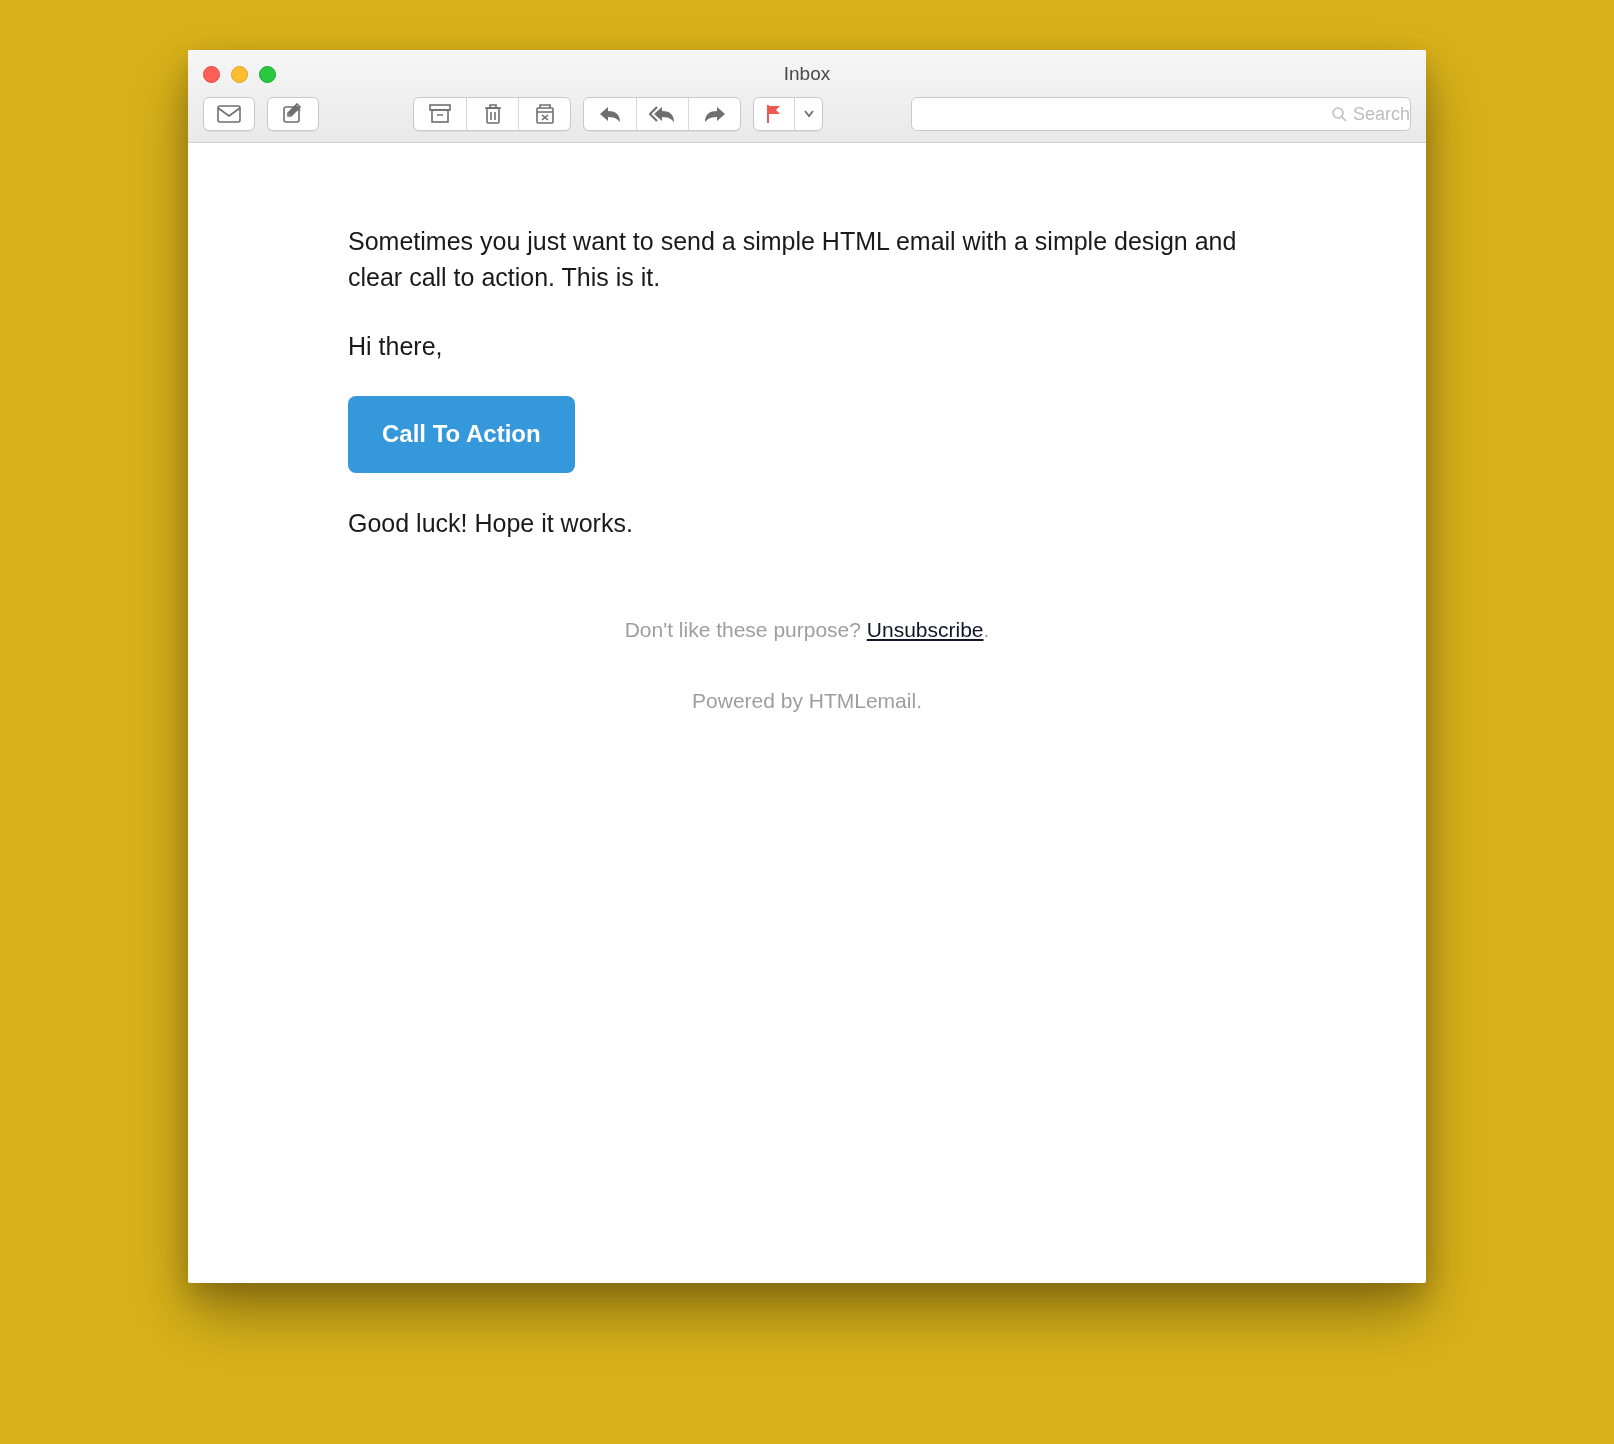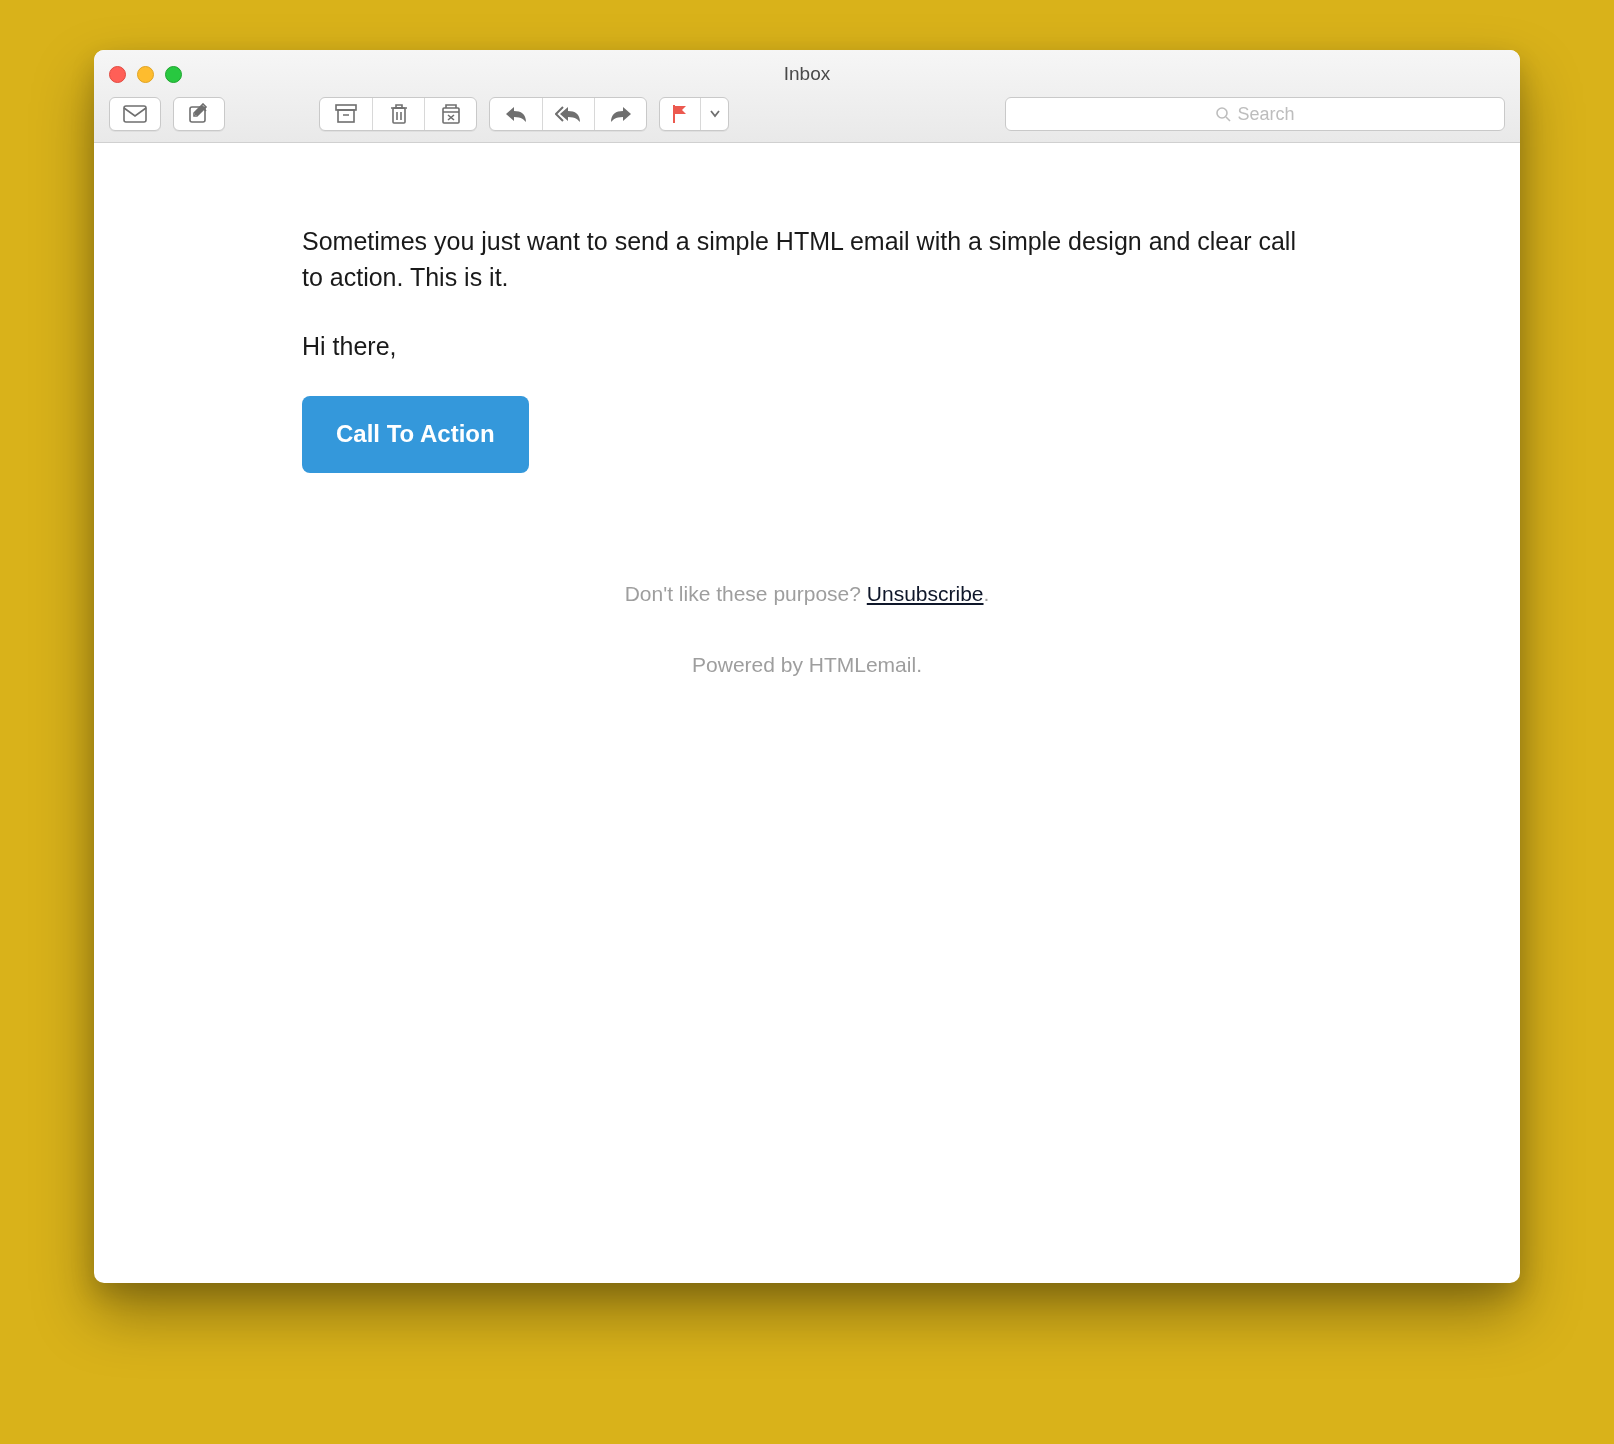--- a/index.html
+++ b/index.html
@@ -7,23 +7,23 @@
       background: #d9b21a;
       font-family: -apple-system, BlinkMacSystemFont, "Helvetica Neue", Arial, sans-serif;
       width: 1614px;
       height: 1444px;
       padding: 50px;
       display: flex;
       align-items: flex-start;
       justify-content: center;
     }
     .window {
-      width: 1426px;
-      background: #fff;
-      border-radius: 10px;
+      width: 1238px;
+      background: #fff;
+      border-radius: 2px;
       box-shadow: 0 30px 60px rgba(0,0,0,0.35), 0 10px 25px rgba(0,0,0,0.15);
       overflow: hidden;
     }
     .titlebar {
       background: linear-gradient(#f6f6f6, #e9e9e9);
       border-bottom: 1px solid #d0d0d0;
       padding: 10px 15px 0;
     }
     .titlebar-top {
       display: flex;
@@ -84,21 +84,21 @@
     .spacer-sm { width: 70px; }
     .spacer-md { width: 50px; }
     .search {
       flex: 1;
       background: #fff;
       border: 1px solid #c9c9c9;
       border-radius: 6px;
       height: 34px;
       display: flex;
       align-items: center;
-      justify-content: center;
+      justify-content: flex-end;
       gap: 6px;
       color: #bdbdbd;
       font-size: 18px;
       max-width: 500px;
       margin-left: auto;
     }
     .icon { stroke: #6f6f6f; fill: none; stroke-width: 1.6; }
     .email-body {
       padding: 80px 160px 60px;
       min-height: 1140px;
@@ -233,20 +233,21 @@
         <span>Search</span>
       </div>
     </div>
   </div>
 
   <div class="email-body">
     <div class="content">
       <p>Sometimes you just want to send a simple HTML email with a simple design and clear call to action. This is it.</p>
       <p>Hi there,</p>
       <div class="cta-button">Call To Action</div>
+      <p>Good luck! Hope it works.</p>
 
       <div class="footer">
         <div>
           <span>Don't like these purpose? </span><a>Unsubscribe</a><span>.</span>
         </div>
         <div class="powered">
           <span>Powered by </span><span>HTMLemail</span><span>.</span>
         </div>
       </div>
     </div>

